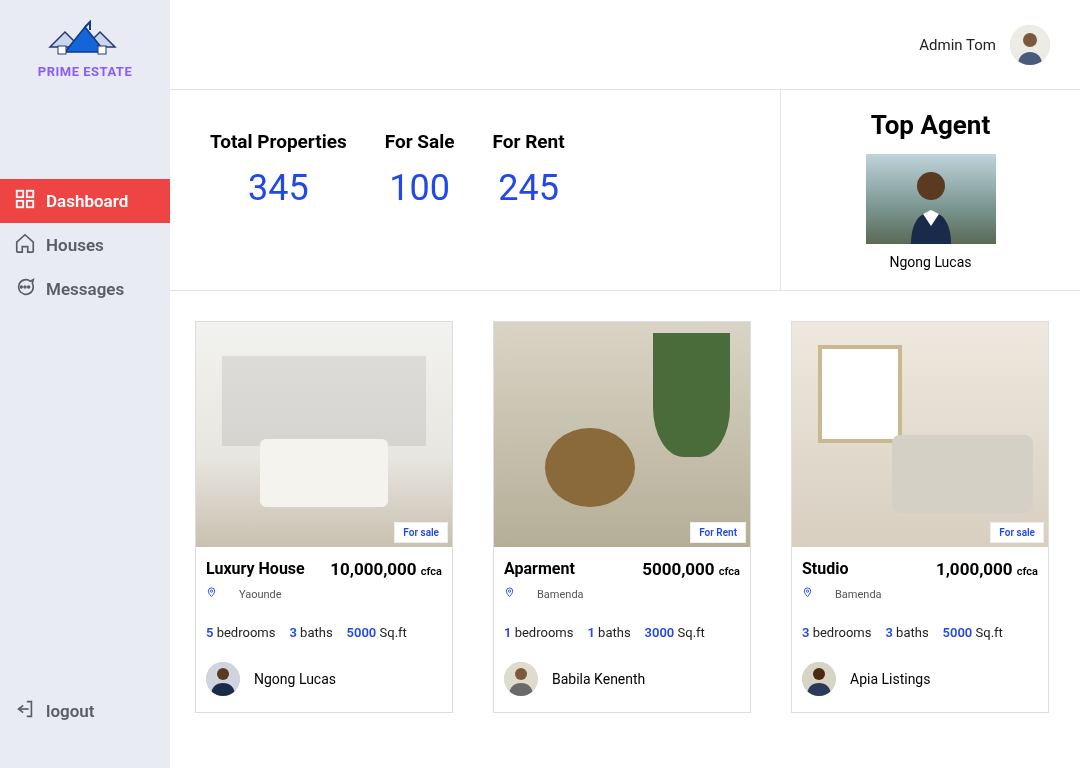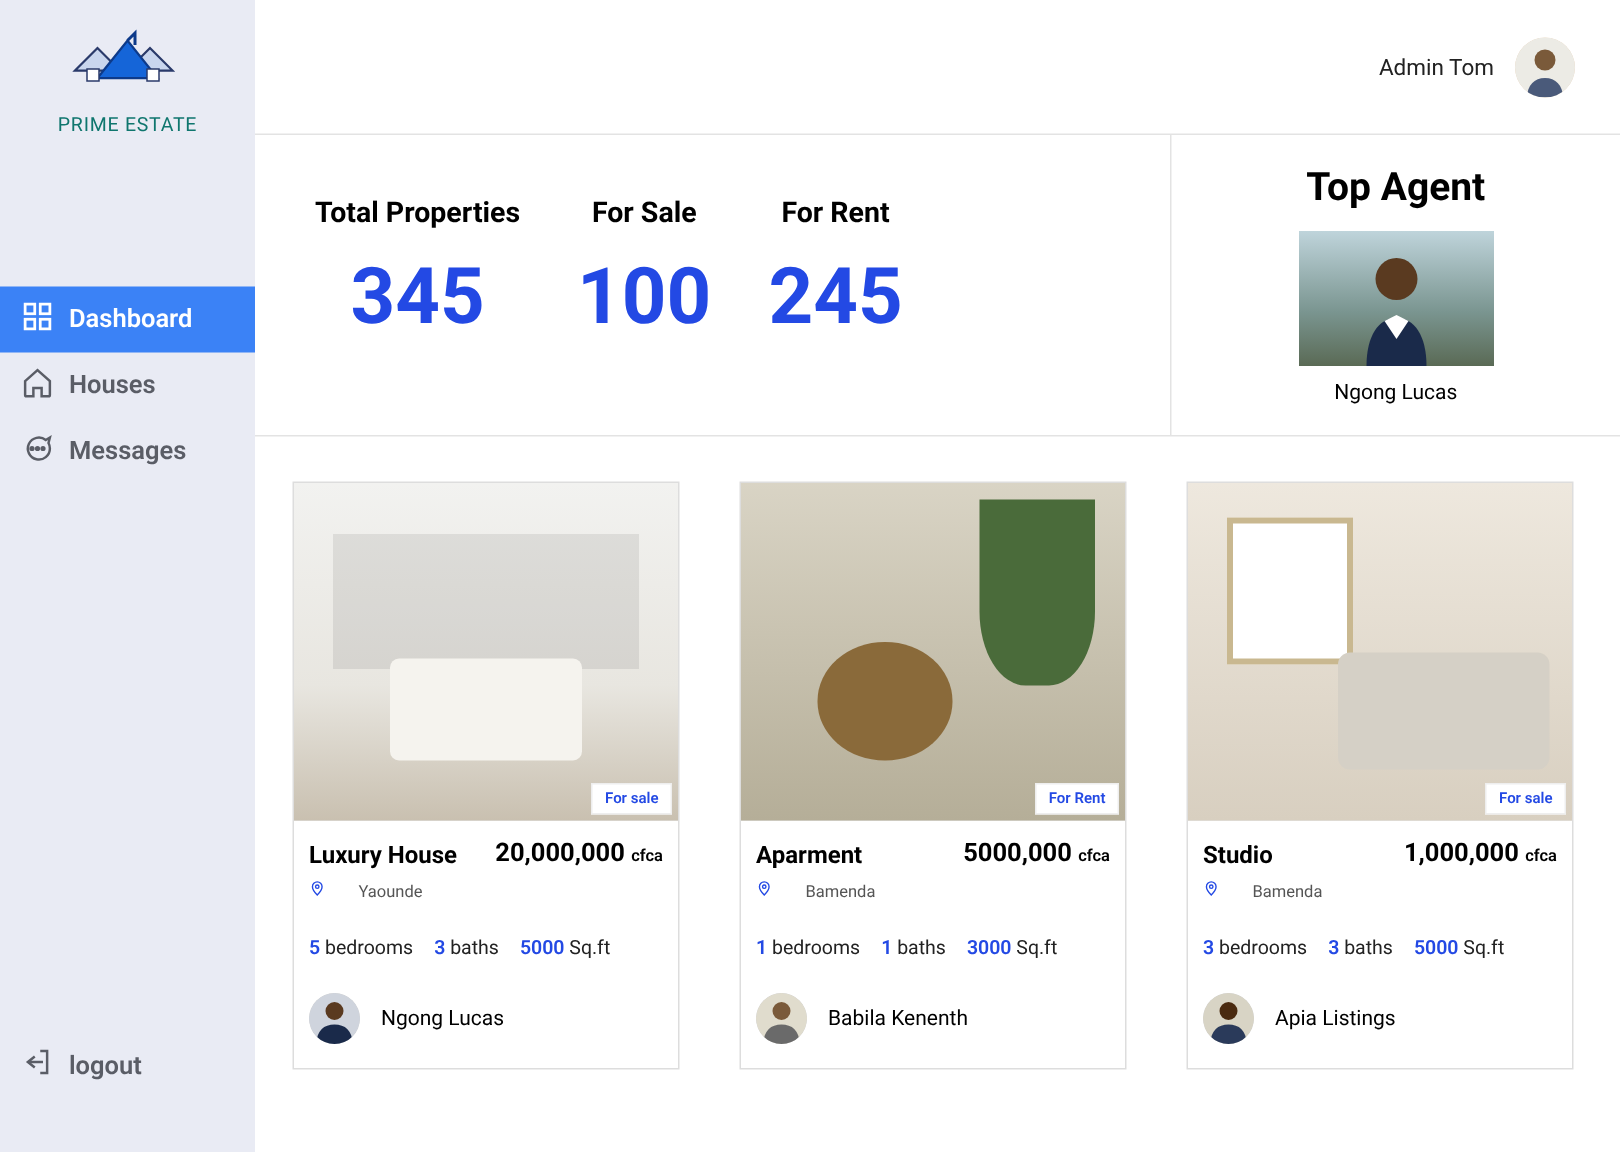--- a/index.html
+++ b/index.html
@@ -1,49 +1,49 @@
 <!DOCTYPE html>
 <html><head>
 <meta charset="utf-8">
 <style>
 *{margin:0;padding:0;box-sizing:border-box;font-family:-apple-system,BlinkMacSystemFont,"Segoe UI",Roboto,sans-serif}
 body{background:#fff;width:1080px;height:768px;overflow:hidden;display:flex}
 .sidebar{width:170px;background:#e9ebf4;height:768px;display:flex;flex-direction:column;padding-top:12px}
 .logo-wrap{display:flex;flex-direction:column;align-items:center;margin-bottom:100px}
 .logo-img{width:110px;height:50px;position:relative}
-.logo-text{font-size:13px;font-weight:400;letter-spacing:0.5px;margin-top:14px;color:#0f766e}
+.logo-text{font-size:13px;font-weight:700;letter-spacing:0.5px;margin-top:2px;color:#8b5cf6}
 .nav{list-style:none}
 .nav li{display:flex;align-items:center;height:44px;padding:0 14px;gap:10px;font-size:17px;font-weight:600;color:#5a5d66;cursor:pointer}
-.nav li.active{background:#3b82f6;color:#fff}
+.nav li.active{background:#ef4444;color:#fff}
 .nav li svg{width:22px;height:22px;flex-shrink:0}
 .logout{margin-top:auto;margin-bottom:44px;display:flex;align-items:center;padding:0 14px;gap:10px;font-size:17px;font-weight:600;color:#5a5d66;cursor:pointer}
 .logout svg{width:22px;height:22px}
 .main{flex:1;display:flex;flex-direction:column}
 .topbar{height:90px;display:flex;align-items:center;justify-content:flex-end;padding:0 30px;gap:14px;border-bottom:1px solid #e3e3e3}
 .user-name{font-size:15px;color:#222}
 .avatar{width:40px;height:40px;border-radius:50%;background:#e8d8c4;overflow:hidden}
 .avatar svg{width:100%;height:100%}
 .stats-row{display:flex;border-bottom:1px solid #e3e3e3}
 .stats-left{flex:1;display:flex;padding:40px 20px 50px 40px;gap:38px}
 .stat{text-align:center}
 .stat-label{font-size:19px;font-weight:700;color:#000;margin-bottom:14px}
-.stat-val{font-size:52px;font-weight:700;color:#2349e4}
+.stat-val{font-size:36px;font-weight:400;color:#2349e4}
 .stats-right{width:300px;border-left:1px solid #e3e3e3;padding:20px 0;display:flex;flex-direction:column;align-items:center}
 .top-agent-title{font-size:26px;font-weight:700;margin-bottom:14px}
 .top-agent-img{width:130px;height:90px;background:linear-gradient(180deg,#b5c9d1 0%,#7a8a7a 100%);position:relative;overflow:hidden}
 .agent-person{position:absolute;left:50%;transform:translateX(-50%);bottom:0;width:60px;height:80px}
 .top-agent-name{font-size:14px;margin-top:10px}
 .listings{padding:30px 25px}
 .listings h2{font-size:26px;font-weight:800;margin-bottom:22px}
 .cards{display:flex;gap:40px}
 .card{width:258px;border:1px solid #ddd;overflow:hidden;cursor:pointer}
 .card-img{height:225px;position:relative;background:#ccc}
 .badge{position:absolute;right:4px;bottom:4px;background:#fff;color:#2349e4;font-size:10px;font-weight:600;padding:4px 8px;border:1px solid #eee}
 .card-body{padding:12px 10px 16px 10px}
-.title-row{display:flex;justify-content:space-between;align-items:center;margin-bottom:8px}
+.title-row{display:flex;justify-content:space-between;align-items:flex-start;margin-bottom:8px}
 .prop-title{font-size:16px;font-weight:700}
 .price{font-size:17px;font-weight:700}
 .price small{font-size:11px;font-weight:600}
 .loc{display:flex;align-items:center;gap:22px;font-size:11px;color:#555;margin-bottom:24px}
 .loc svg{width:11px;height:11px}
 .specs{font-size:13px;color:#222;margin-bottom:22px}
 .specs .num{color:#2349e4;font-weight:600}
 .specs .gap{display:inline-block;width:14px}
 .agent-row{display:flex;align-items:center;gap:14px}
 .agent-ava{width:34px;height:34px;border-radius:50%;background:#d0d0d0;overflow:hidden}
@@ -161,21 +161,21 @@
     <div class="cards">
 
       <div class="card">
         <div class="card-img">
             <div class="interior int1"></div>
           <div class="badge">For sale</div>
         </div>
         <div class="card-body">
           <div class="title-row">
             <div class="prop-title">Luxury House</div>
-            <div class="price"><span>20,000,000</span> <small>cfca</small></div>
+            <div class="price"><span>10,000,000</span> <small>cfca</small></div>
           </div>
           <div class="loc">
             <span><svg viewBox="0 0 24 24" fill="none" stroke="#2349e4" stroke-width="2">
                   <path d="M12 21s-7-7-7-12a7 7 0 1 1 14 0c0 5-7 12-7 12z"></path>
                   <circle cx="12" cy="9" r="2.5"></circle>
                 </svg></span>
             <span>Yaounde</span>
           </div>
           <div class="specs">
             <span class="num">5</span> <span>bedrooms</span><span class="gap"></span><span class="num">3</span> <span>baths</span><span class="gap"></span><span class="num">5000</span> <span>Sq.ft</span>

